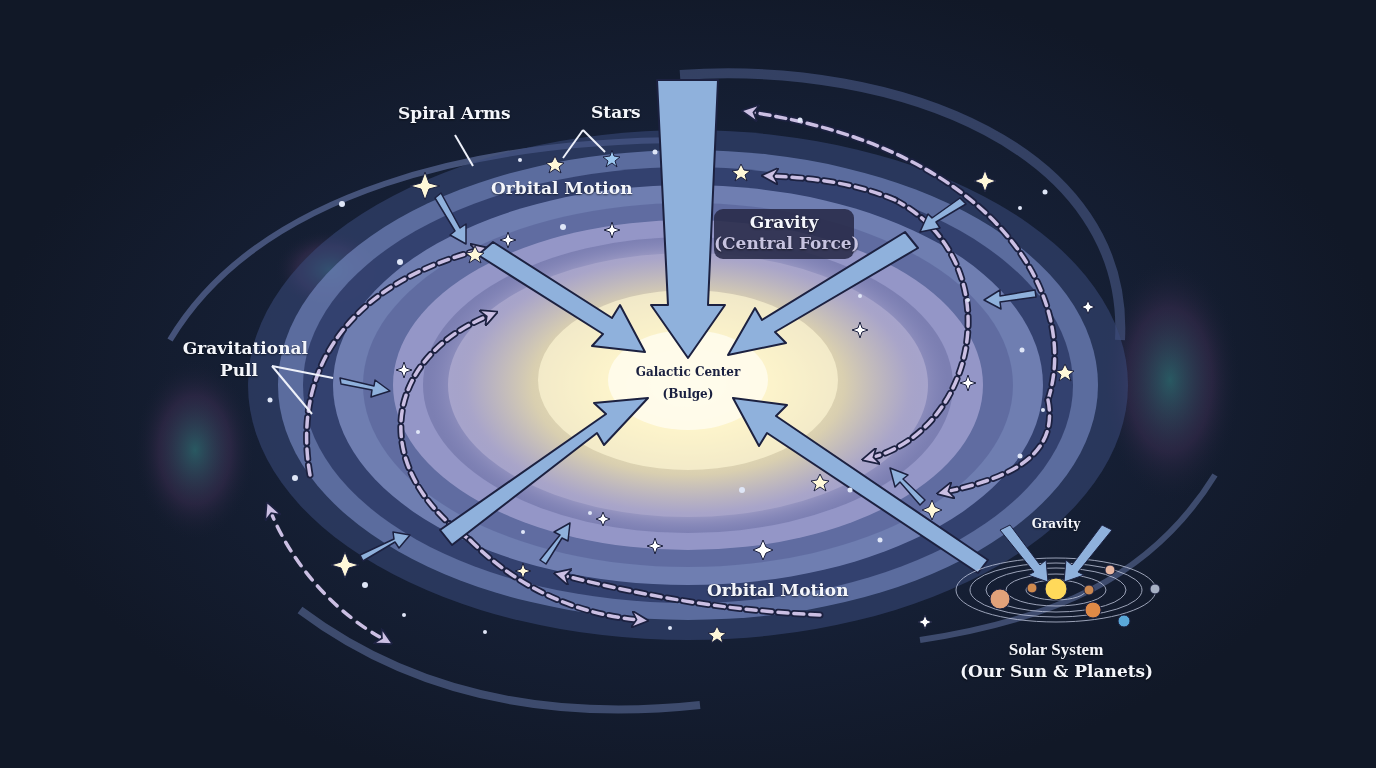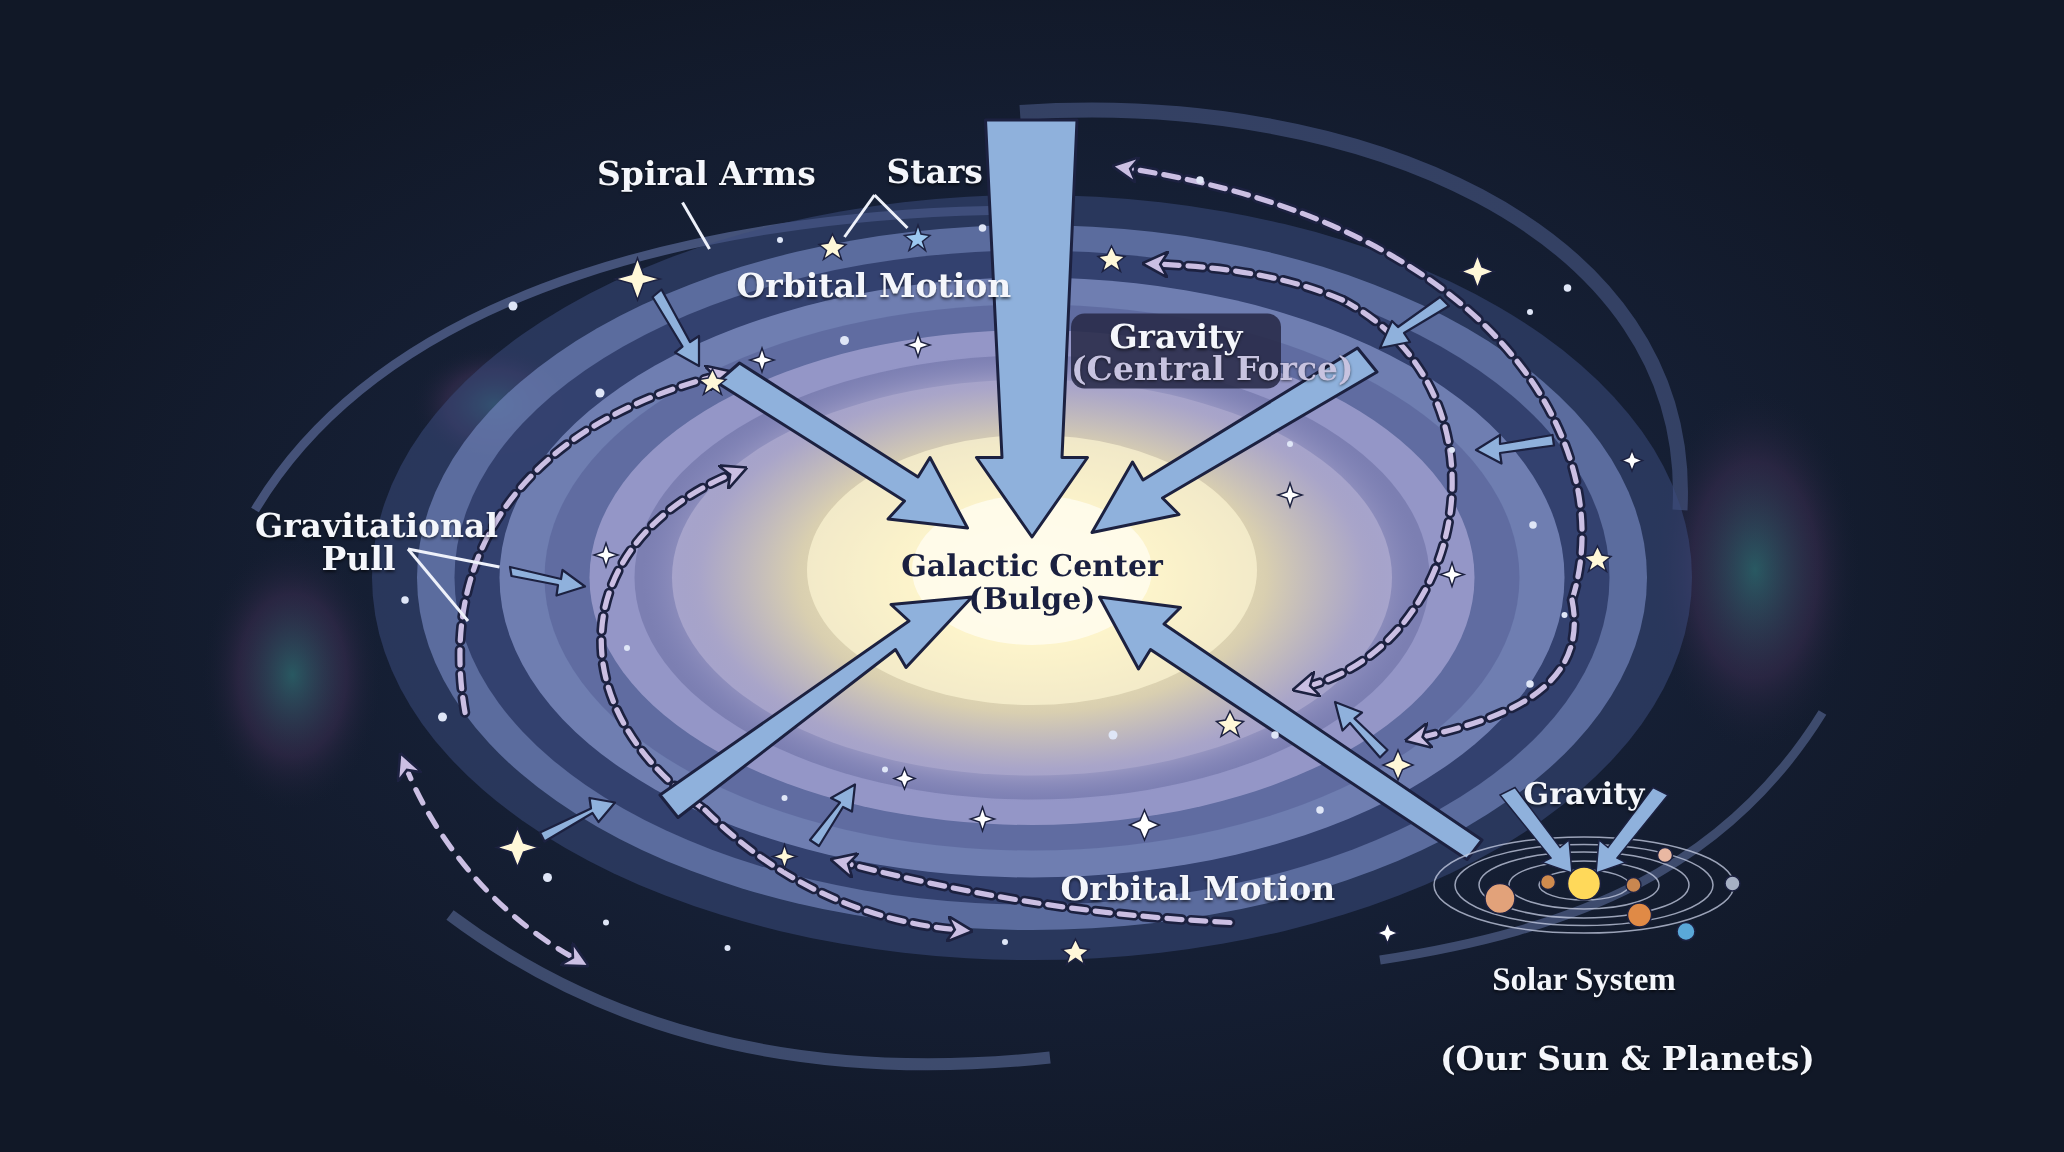--- a/index.html
+++ b/index.html
@@ -3,22 +3,22 @@
 <meta charset="utf-8">
 <style>
   html, body { margin:0; padding:0; }
   body { width:1376px; height:768px; overflow:hidden; background:#111827; font-family:"DejaVu Serif","Liberation Serif",serif; }
   #stage { position:relative; width:1376px; height:768px; overflow:hidden;
     background: radial-gradient(ellipse 700px 420px at 688px 384px, #1e2b4a 0%, #17223a 45%, #111827 100%); }
   svg.scene { position:absolute; left:0; top:0; }
   .label { position:absolute; color:#f4f6fb; font-weight:bold; text-align:center; white-space:nowrap; line-height:1.15;
     text-shadow: 0 1px 2px rgba(0,0,0,0.6); }
   .label.dark { color:#1a2040; text-shadow:none; }
-  .sz18 { font-size:22px; }
-  .sz17 { font-size:20px; }
+  .sz18 { font-size:17px; }
+  .sz17 { font-size:12px; }
   .gravity-box { position:absolute; left:714px; top:209px; width:140px; height:50px; background:rgba(40,42,72,0.88);
     border-radius:9px; }
   .muted { color:#c7c3e0; }
 </style>
 </head>
 <body>
 
 <div id="stage">
 
   <svg class="scene" width="1376" height="768" viewBox="0 0 1376 768">
@@ -206,15 +206,15 @@
   <div class="label dark sz17" style="left:600px; top:366px; width:176px;">Galactic Center</div>
   <div class="label dark sz17" style="left:600px; top:388px; width:176px;">(Bulge)</div>
 
   <div class="label sz18" style="left:170px; top:339px; width:138px;text-align:right;">Gravitational</div>
   <div class="label sz18" style="left:170px; top:361px; width:138px;">Pull</div>
 
   <div class="label sz18" style="left:707px; top:581px;">Orbital Motion</div>
 
   <div class="label sz17" style="left:1000px; top:518px; width:112px;">Gravity</div>
   <div class="label sz18" style="left:960px; top:640px; width:192px;font-family:Liberation Serif, serif;">Solar System</div>
-  <div class="label sz18" style="left:960px; top:662px; width:192px;margin-top:32px;">(Our Sun &amp; Planets)</div>
+  <div class="label sz18" style="left:960px; top:662px; width:192px;">(Our Sun &amp; Planets)</div>
 
 </div>
 
 </body></html>

